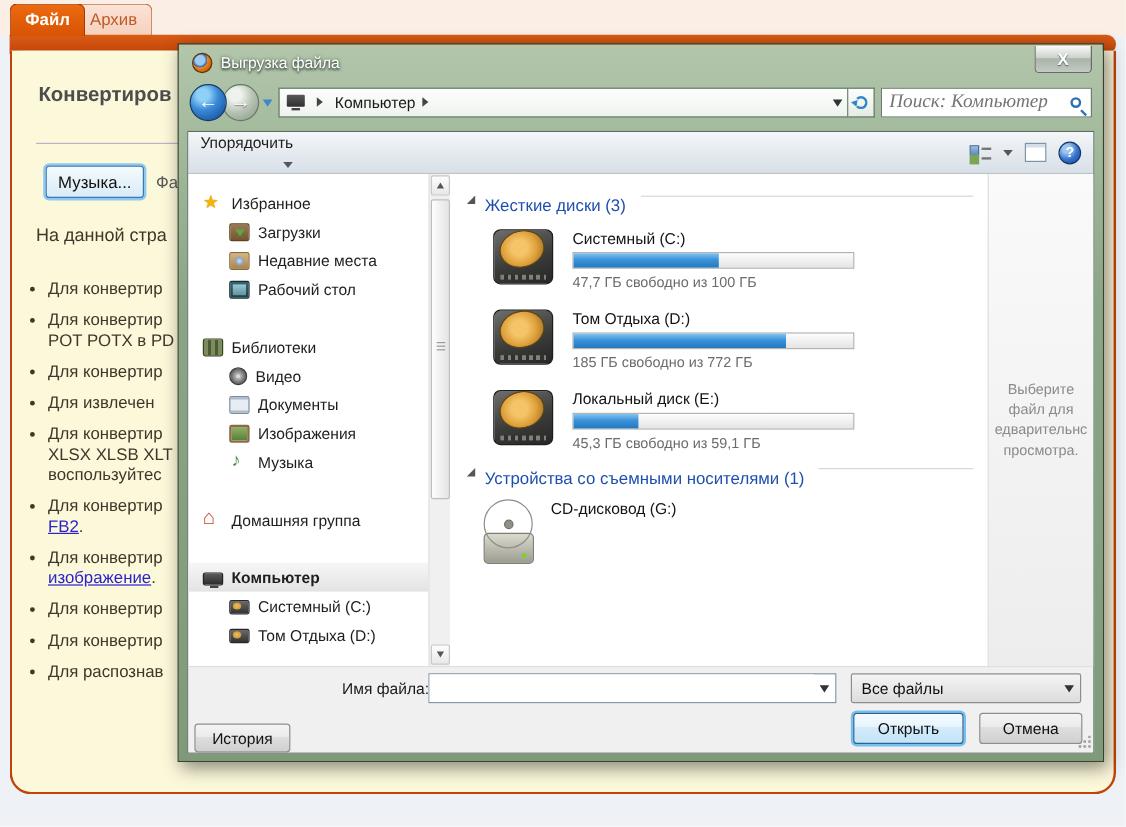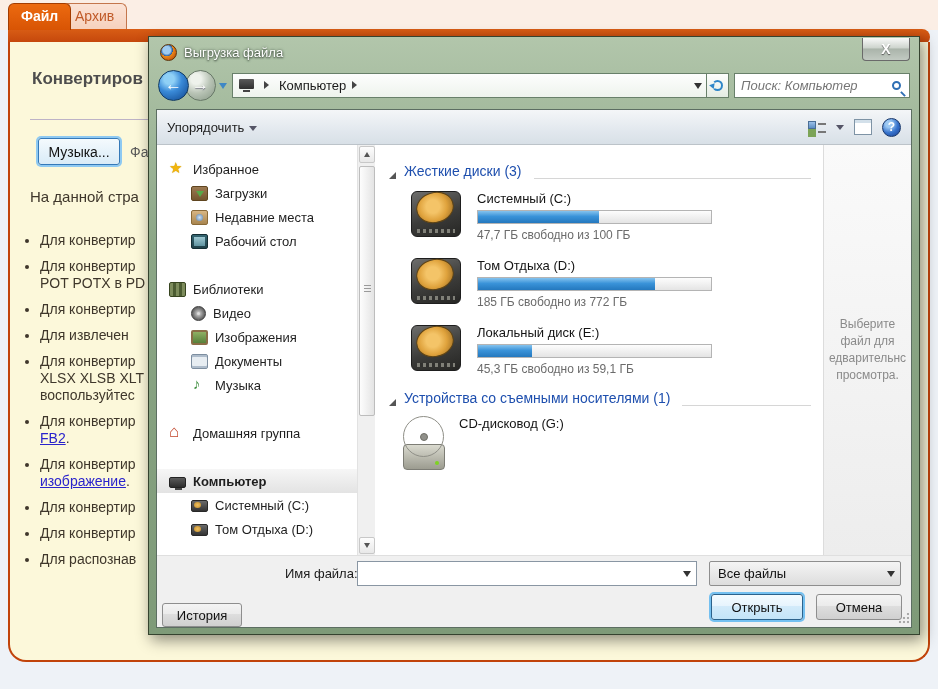--- a/index.html
+++ b/index.html
@@ -51,29 +51,29 @@
                 display:flex; align-items:center; padding:0 4px; font-size:13px; color:#1a1a1a; }
   .pc-icon { width:15px; height:10px; background:linear-gradient(#5a5a5a,#2f2f2f); border-radius:1px; position:relative; margin:0 4px 3px 2px; flex:none; }
   .pc-icon::after { content:""; position:absolute; left:4px; bottom:-3px; width:7px; height:2px; background:#444; }
   .crumb-sep { width:0; height:0; border:4px solid transparent; border-left:5px solid #444; margin:0 6px; }
   .crumb-drop { margin-left:auto; width:0; height:0; border:4px solid transparent; border-top:6px solid #333; margin-top:5px; }
   .refresh-btn { width:22px; height:25px; background:linear-gradient(#fdfefd,#e4ece3); border:1px solid #68806a; border-left:none;
                  display:flex; align-items:center; justify-content:center; margin-left:-5px; }
   .refresh-glyph { width:11px; height:11px; border:2px solid #2e86c8; border-radius:50%; border-left-color:transparent; position:relative; }
   .refresh-glyph::after { content:""; position:absolute; left:-3px; top:-2px; border:3px solid transparent; border-bottom:5px solid #2e86c8; transform:rotate(40deg); }
   .searchbox { width:176px; height:25px; background:#fff; border:1px solid #68806a; display:flex; align-items:center; padding:0 6px; flex:none; }
-  .searchbox input { flex:1; border:none; outline:none; font-size:13px; font-style:italic; color:#8a8a8a; background:transparent; min-width:0;
-                     font-family:Liberation Sans, sans-serif; }
+  .searchbox input { flex:1; border:none; outline:none; font-size:16px; font-style:italic; color:#8a8a8a; background:transparent; min-width:0;
+                     font-family:Liberation Serif, serif; }
   .mag-icon { width:9px; height:9px; border:2px solid #2f6fb4; border-radius:50%; position:relative; flex:none; margin-right:2px; }
   .mag-icon::after { content:""; position:absolute; left:8px; top:8px; width:2px; height:6px; background:#2f6fb4; transform:rotate(-45deg); }
 
   .client { background:#f0f0f0; border:1px solid #5c6e62; height:519px; display:flex; flex-direction:column; }
   .toolbar { height:35px; background:linear-gradient(#f4f6f8,#e2e8ee 60%,#d8e0e7); border-bottom:1px solid #bcc3c9;
              display:flex; align-items:center; padding:0 10px; }
-  .organize { font-size:13px; color:#1e1e1e; display:flex; align-items:flex-end; gap:5px; }
+  .organize { font-size:13px; color:#1e1e1e; display:flex; align-items:flex-end; gap:5px;flex-direction:column; }
   .tb-drop { width:0; height:0; border:4px solid transparent; border-top:5px solid #556; margin-top:4px; }
   .tb-right { margin-left:auto; display:flex; align-items:center; gap:10px; }
   .views-icon { width:18px; height:15px; position:relative; }
   .views-icon::before { content:""; position:absolute; left:0; top:1px; width:6px; height:6px; background:linear-gradient(#9cc0e8,#5d8fc4); border:1px solid #4a6e96; box-shadow:0 8px 0 #7ca457; }
   .views-icon::after { content:""; position:absolute; right:0; top:3px; width:8px; height:2px; background:#777; box-shadow:0 8px 0 #777; }
   .preview-icon { width:18px; height:16px; background:#fff; border:1px solid #7e93a5; box-shadow:inset 0 3px 0 #d3e0ea; }
   .help-icon { width:19px; height:19px; border-radius:50%; background:radial-gradient(circle at 35% 30%, #9cc8f2 0 20%, #3672cc 55%, #1c3f8f); border:1px solid #16366b;
                color:#fff; font-size:12px; font-weight:bold; display:flex; align-items:center; justify-content:center; }
 
   .body-row { flex:1; display:flex; min-height:0; background:#fff; }
@@ -108,21 +108,21 @@
   .scr-btn { width:16px; height:17px; background:linear-gradient(#fdfdfd,#e8e8e8); border:1px solid #c8c8c8; border-radius:2px;
              display:flex; align-items:center; justify-content:center; margin:1px 0; }
   .scr-up { width:0; height:0; border:3px solid transparent; border-bottom:5px solid #555; margin-top:-3px; }
   .scr-dn { width:0; height:0; border:3px solid transparent; border-top:5px solid #555; margin-bottom:-3px; }
   .scr-track { flex:1; width:16px; position:relative; }
   .scr-thumb { position:absolute; left:0; top:2px; width:16px; height:250px; background:linear-gradient(90deg,#fdfdfd,#e4e4e4);
                border:1px solid #bdbdbd; border-radius:2px; }
   .scr-thumb::after { content:""; position:absolute; left:4px; top:118px; width:7px; height:1px; background:#9a9a9a; box-shadow:0 3px 0 #9a9a9a, 0 6px 0 #9a9a9a; }
 
   .filepane { flex:1; padding:14px 4px 0 14px; overflow:hidden; }
-  .group-header { display:flex; align-items:flex-end; margin:4px 0 10px 0; }
+  .group-header { display:flex; align-items:flex-start; margin:4px 0 10px 0; }
   .grp-tri { width:0; height:0; border-bottom:7px solid #555; border-left:7px solid transparent; margin-right:8px; }
   .grp-title { font-size:14px; color:#1e4fae; white-space:nowrap; }
   .grp-line { flex:1; height:1px; background:#d6d6d6; margin:0 8px 0 12px; }
   .drive-row { display:flex; margin:6px 0 14px 22px; }
   .drive-info { margin-left:14px; padding-top:2px; }
   .drive-name { font-size:13px; color:#141414; margin-bottom:4px; }
   .drive-bar { width:235px; height:14px; border:1px solid #b4b4b4; background:linear-gradient(#fdfdfd,#e4e4e4); margin-bottom:4px; }
   .drive-fill { height:100%; background:linear-gradient(#85c3ee,#3a93d9 45%,#2478be); }
   .drive-free { font-size:12px; color:#6b6b6b; }
   .device-row { display:flex; align-items:flex-start; margin:8px 0 10px 12px; }
@@ -259,26 +259,26 @@
             <div class="sb-spacer"></div>
             <div class="sb-item lvl0">
               <span class="sb-ic ic-library"></span>
               <span>Библиотеки</span>
             </div>
             <div class="sb-item lvl1">
               <span class="sb-ic ic-video"></span>
               <span>Видео</span>
             </div>
             <div class="sb-item lvl1">
+              <span class="sb-ic ic-documents"></span>
+              <span>Документы</span>
+            </div>
+            <div class="sb-item lvl1">
               <span class="sb-ic ic-pictures"></span>
               <span>Изображения</span>
-            </div>
-            <div class="sb-item lvl1">
-              <span class="sb-ic ic-documents"></span>
-              <span>Документы</span>
             </div>
             <div class="sb-item lvl1">
               <span class="sb-ic ic-music"></span>
               <span>Музыка</span>
             </div>
             <div class="sb-spacer"></div>
             <div class="sb-item lvl0">
               <span class="sb-ic ic-homegroup"></span>
               <span>Домашняя группа</span>
             </div>

